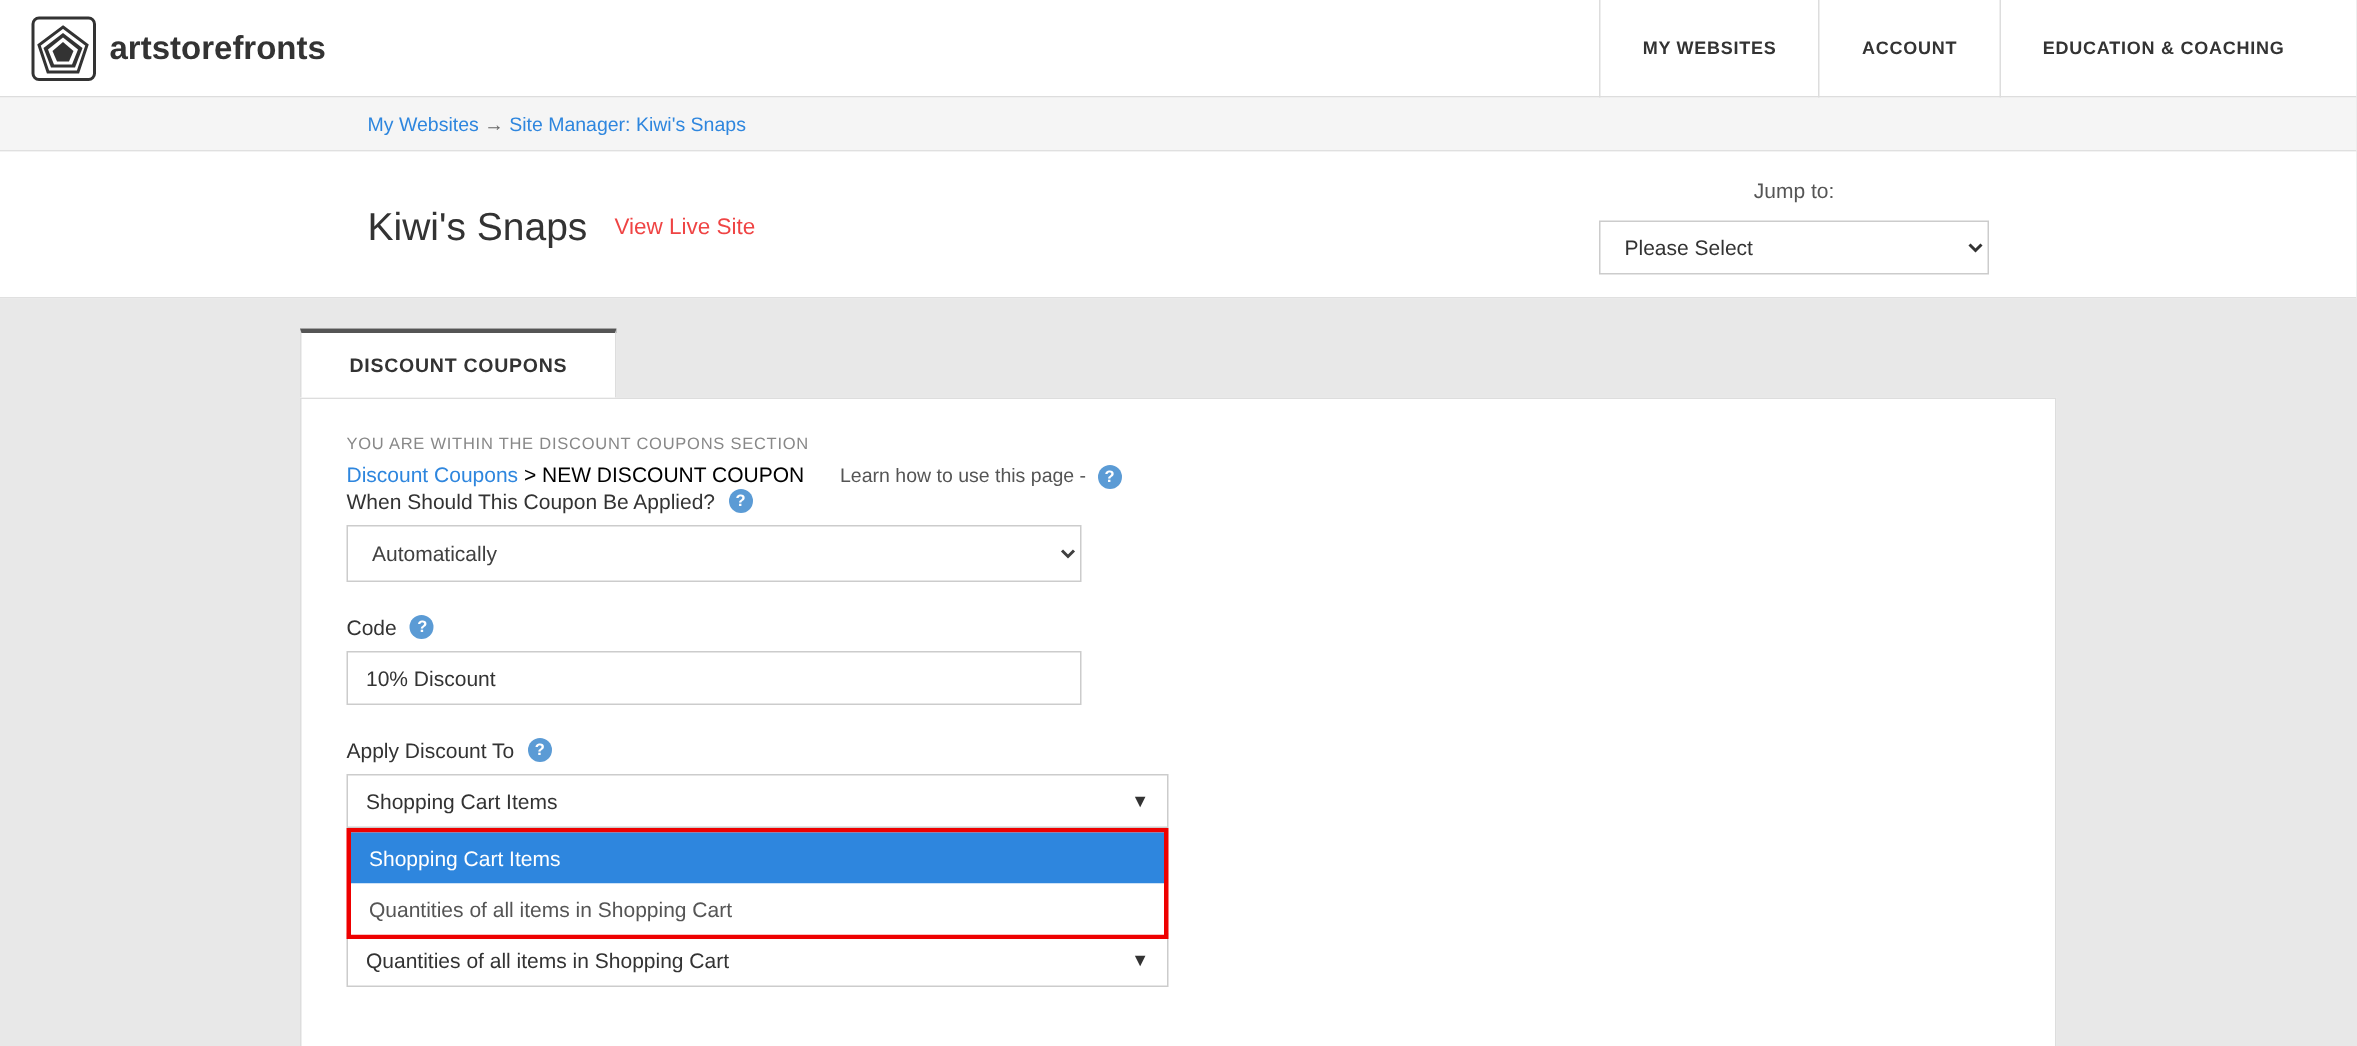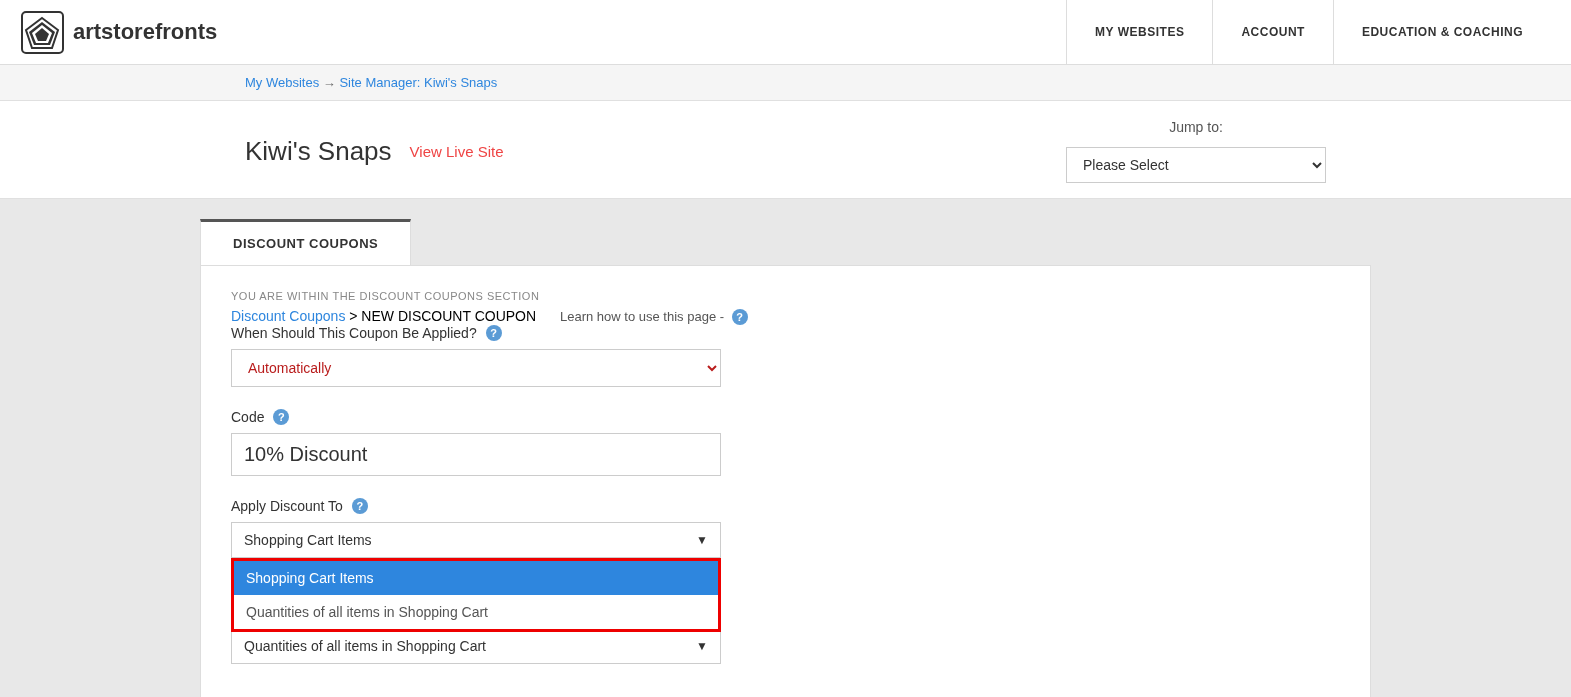--- a/index.html
+++ b/index.html
@@ -179,37 +179,37 @@
       align-items: center;
       gap: 5px;
       text-align: right;
     }
     .form-select {
       width: 490px;
       padding: 9px 12px;
       font-size: 14px;
       border: 1px solid #ccc;
       background: #fff;
-      color: #b91c1c;
+      color: #404040;
       cursor: pointer;
       appearance: auto;
     }
     .form-input {
       width: 490px;
       padding: 9px 12px;
-      font-size: 20px;
+      font-size: 14px;
       border: 1px solid #ccc;
       background: #fff;
       color: #333;
     }
 
     
     .dropdown-container {
       position: relative;
-      width: 490px;
+      width: 548px;
     }
     .dropdown-selected {
       width: 100%;
       padding: 9px 12px;
       font-size: 14px;
       border: 1px solid #ccc;
       background: #fff;
       color: #333;
       display: flex;
       justify-content: space-between;

